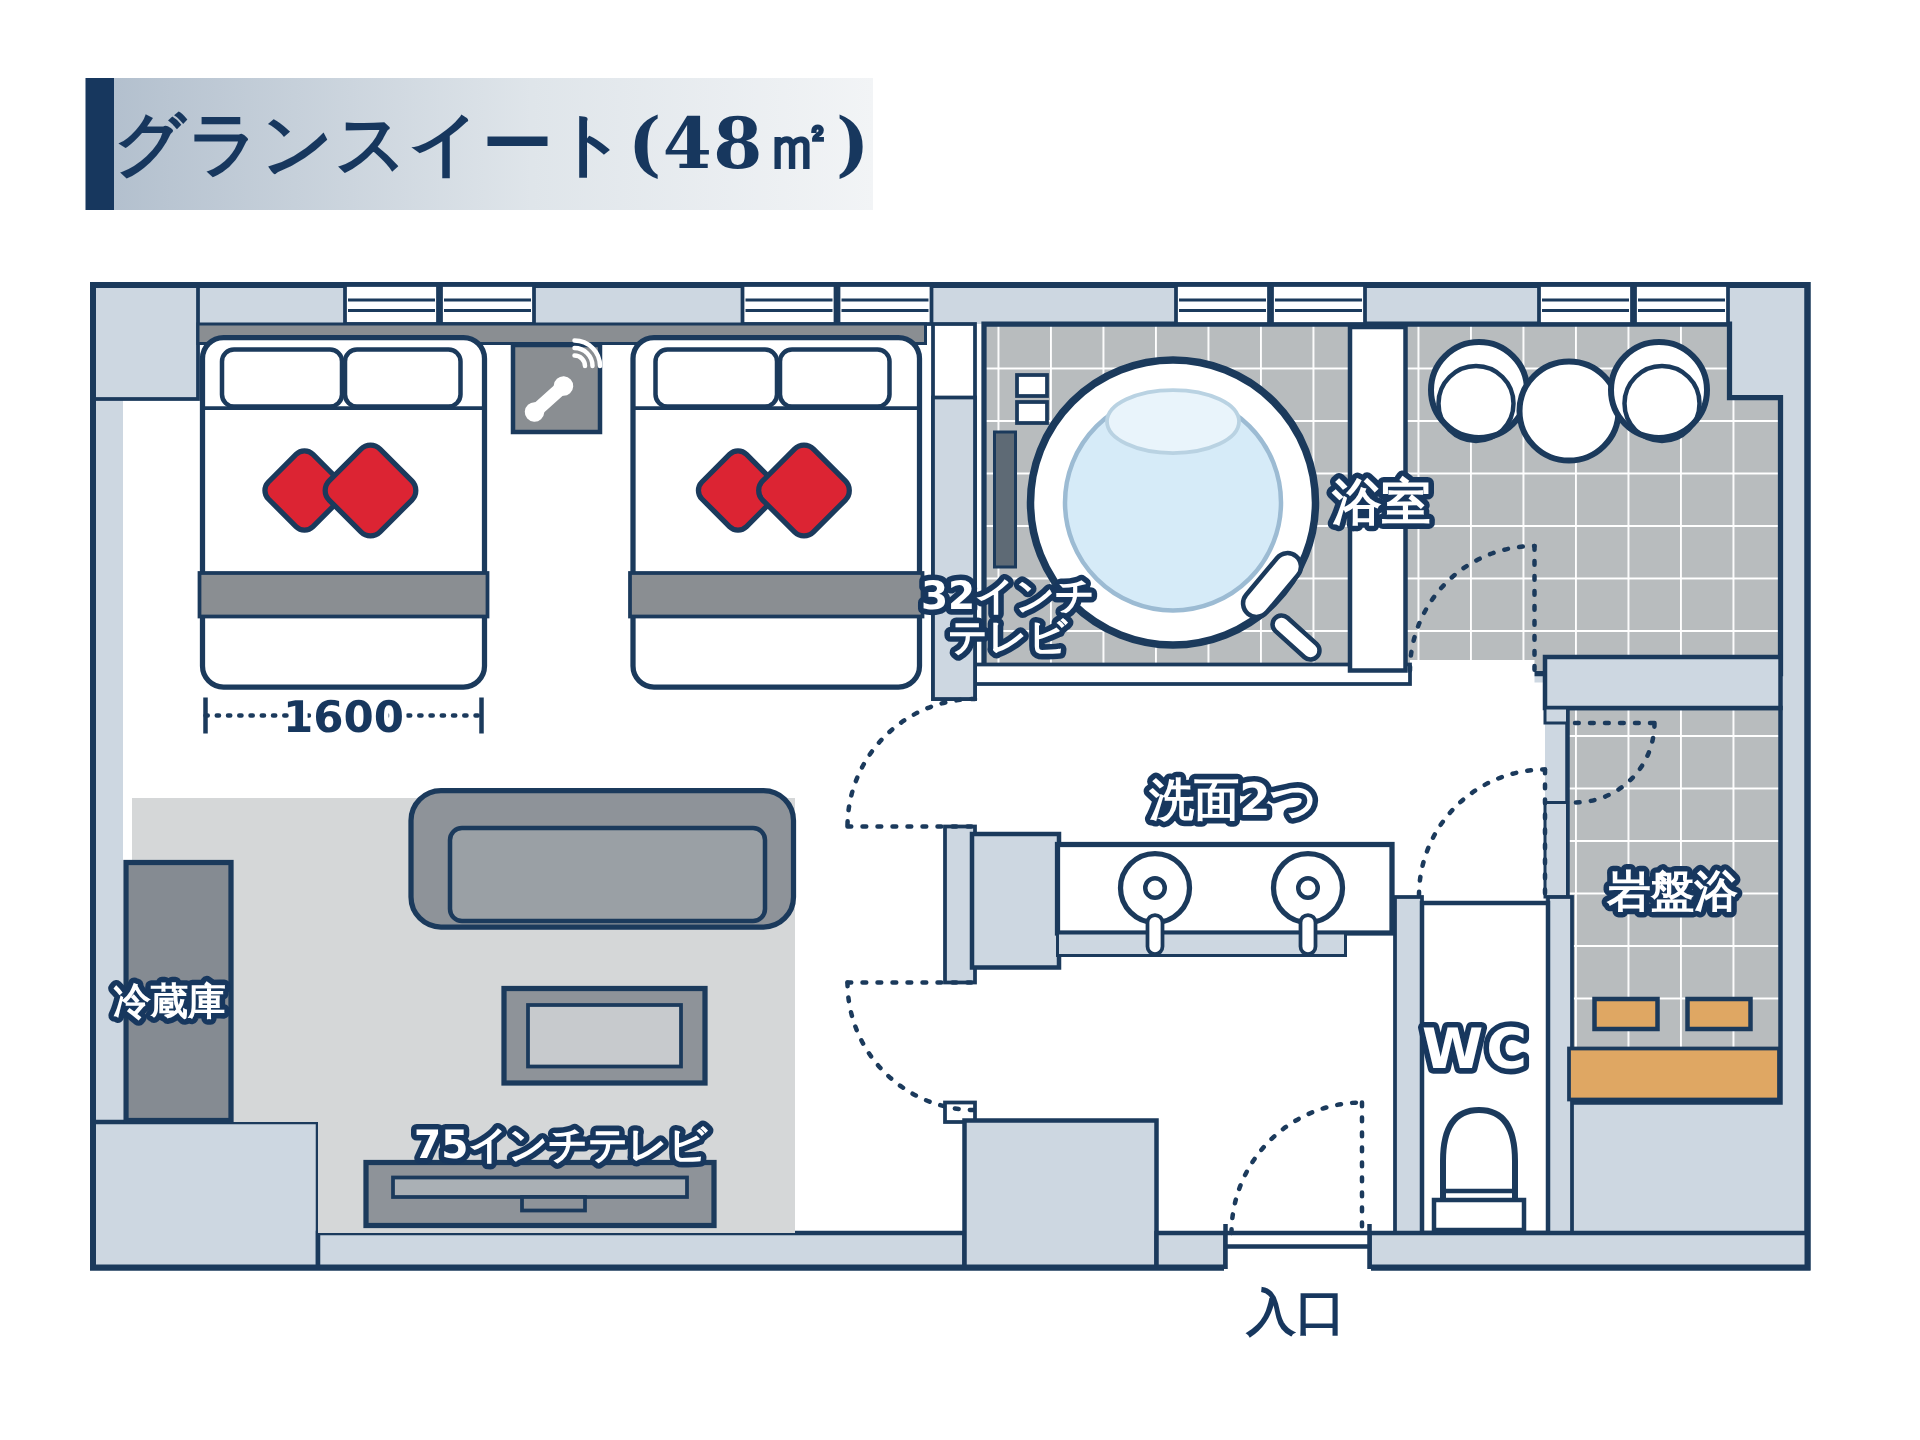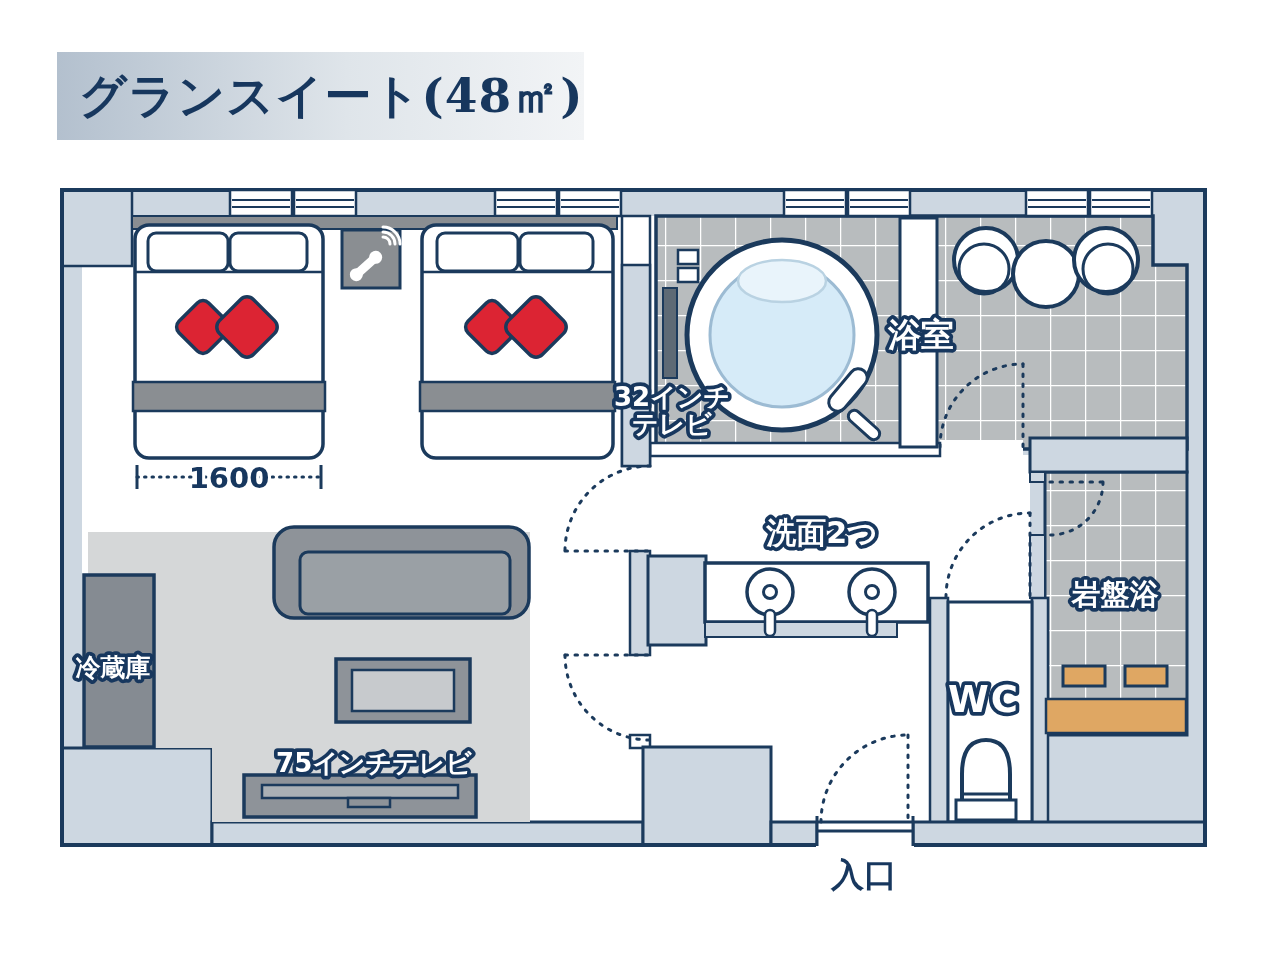--- a/index.html
+++ b/index.html
@@ -3,21 +3,21 @@
 <meta charset="utf-8">
 <style>
   html,body{margin:0;padding:0;background:#fff;}
   .canvas{position:relative;width:1280px;height:960px;background:#fff;overflow:hidden;
           font-family:"DejaVu Sans","Liberation Sans",sans-serif;}
   .title-block{position:absolute;left:57px;top:52px;width:525px;height:88px;display:flex;}
   .title-accent{width:19px;height:100%;background:#17375e;}
   .title-panel{flex:1;height:100%;background:linear-gradient(90deg,#b3c0ce 0%,#dfe5ea 55%,#f2f4f6 100%);
                display:flex;align-items:center;}
   .title-text{font-family:"DejaVu Serif","Liberation Serif",serif;font-weight:700;
-              font-size:47px;color:#17375e;padding-left:22px;letter-spacing:1px;white-space:nowrap;}
+              font-size:47px;color:#17375e;letter-spacing:1px;white-space:nowrap;}
   svg text{font-family:"DejaVu Sans","Liberation Sans",sans-serif;}
   .lbl{font-weight:700;fill:#ffffff;stroke:#17375e;stroke-width:7.5px;paint-order:stroke;
        stroke-linejoin:round;text-anchor:middle;}
   .lbl-navy{font-weight:700;fill:#17375e;stroke:#ffffff;stroke-width:6px;paint-order:stroke;
        stroke-linejoin:round;text-anchor:middle;}
   .door{fill:none;stroke:#1b3a5c;stroke-width:3;stroke-dasharray:2.5 7.5;stroke-linecap:round;}
 </style>
 </head>
 <body>
 

